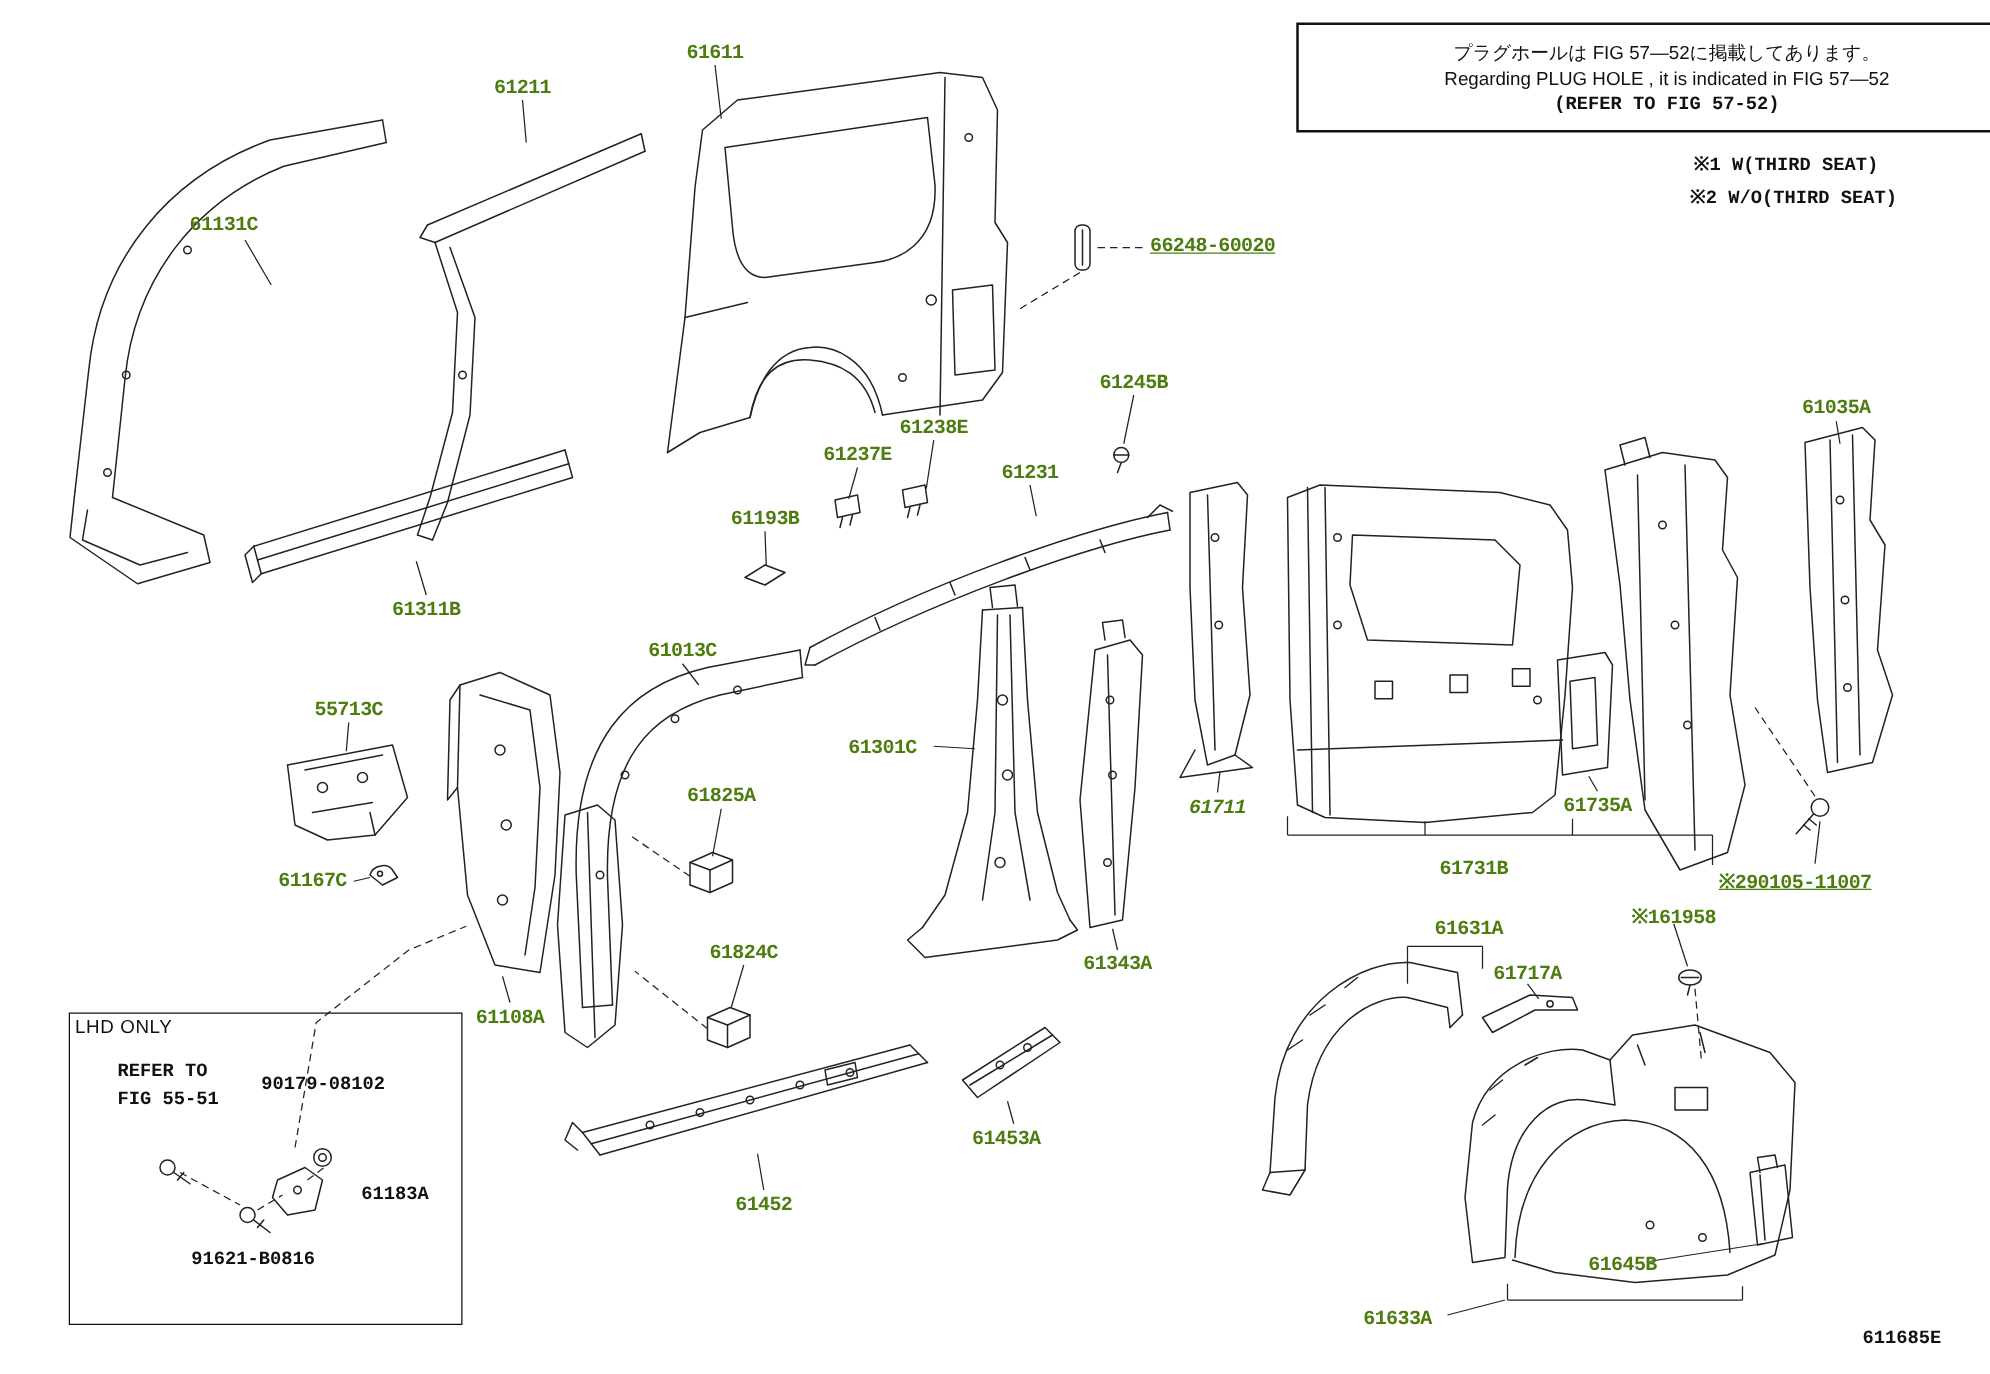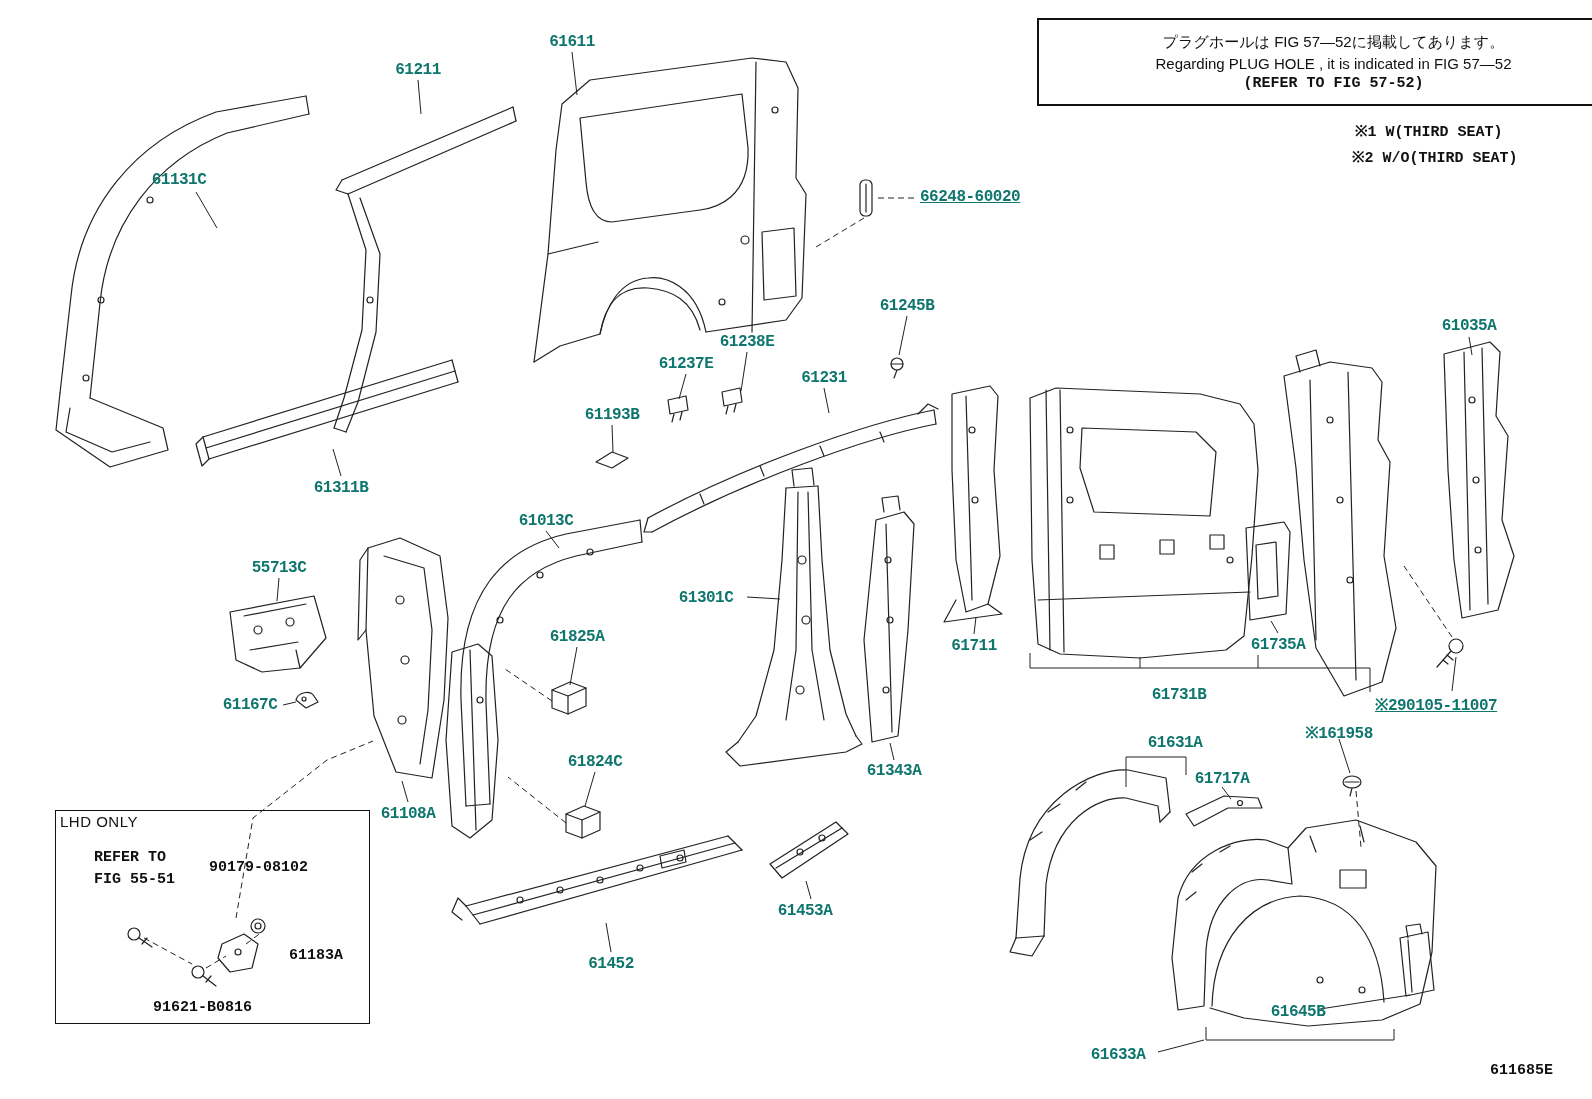--- a/index.html
+++ b/index.html
@@ -7,39 +7,39 @@
   body { font-family:"Liberation Sans", sans-serif; }
   #canvas {
     position:relative; width:1592px; height:1099px;
     background:#ffffff; overflow:hidden; color:#111;
   }
   #art { position:absolute; left:0; top:0; z-index:1; }
   #label-layer { position:absolute; left:0; top:0; width:100%; height:100%; z-index:3; pointer-events:none; }
   .part-label {
     position:absolute; font-family:"Liberation Mono", monospace;
     font-weight:700; font-size:16px; letter-spacing:-0.5px;
-    color:#0f766e; white-space:nowrap; transform:translateX(-50%);
+    color:#4d7c0f; white-space:nowrap; transform:translateX(-50%);
   }
   .part-label.left { transform:none;text-decoration:underline; }
   #notice-box {
     position:absolute; left:1037px; top:18px; width:593px; height:88px;
     border:2px solid #111; z-index:2; display:flex; flex-direction:column;
     align-items:center; justify-content:center; gap:3px; font-size:15px;
     background:#fff;
   }
   .notice-line2 { font-size:15px; }
   .notice-line3 { font-family:"Liberation Mono", monospace; font-weight:700; font-size:15px; }
   .note-line {
     position:absolute; z-index:2; font-family:"Liberation Mono", monospace;
     font-weight:700; font-size:15px; white-space:nowrap;
   }
   #note-1 { left:1355px; top:120px; }
   #note-2 { left:1352px; top:146px; }
   #lhd-box {
-    position:absolute; left:55px; top:810px; width:315px; height:214px;
+    position:absolute; left:55px; top:810px; width:315px; height:250px;
     border:1.5px solid #111; z-index:2;
   }
   #lhd-title { position:absolute; left:4px; top:2px; font-size:15px; letter-spacing:0.5px; }
   .lhd-text { position:absolute; font-family:"Liberation Mono", monospace; font-weight:700; font-size:15px; white-space:nowrap; }
   #lhd-refer1 { left:38px; top:38px; }
   #lhd-refer2 { left:38px; top:60px; }
   #lhd-part1 { left:153px; top:48px; }
   #lhd-part2 { left:233px; top:136px; }
   #lhd-part3 { left:97px; top:188px; }
   #diagram-number {
@@ -427,21 +427,21 @@
       <div class="part-label" style="left: 612px; top: 406px;">61193B</div>
       <div class="part-label" style="left: 341px; top: 479px;">61311B</div>
       <div class="part-label" style="left: 546px; top: 512px;">61013C</div>
       <div class="part-label" style="left: 279px; top: 559px;">55713C</div>
       <div class="part-label" style="left: 706px; top: 589px;">61301C</div>
       <div class="part-label" style="left: 577px; top: 628px;">61825A</div>
       <div class="part-label" style="left: 250px; top: 696px;">61167C</div>
       <div class="part-label" style="left: 595px; top: 753px;">61824C</div>
       <div class="part-label" style="left: 408px; top: 805px;">61108A</div>
       <div class="part-label" style="left: 894px; top: 762px;">61343A</div>
-      <div class="part-label" style="left: 974px; top: 637px;">61711</div>
+      <div class="part-label" style="left: 974px; top: 637px; font-style: italic;">61711</div>
       <div class="part-label" style="left: 1278px; top: 636px;">61735A</div>
       <div class="part-label" style="left: 1179px; top: 686px;">61731B</div>
       <div class="part-label" style="left: 1469px; top: 317px;">61035A</div>
       <div class="part-label left" style="left: 1375px; top: 693px;">※290105-11007</div>
       <div class="part-label" style="left: 1339px; top: 721px;">※161958</div>
       <div class="part-label" style="left: 1175px; top: 734px;">61631A</div>
       <div class="part-label" style="left: 1222px; top: 770px;">61717A</div>
       <div class="part-label" style="left: 805px; top: 902px; text-align: right;">61453A</div>
       <div class="part-label" style="left: 611px; top: 955px;">61452</div>
       <div class="part-label" style="left: 1298px; top: 1003px;">61645B</div>

